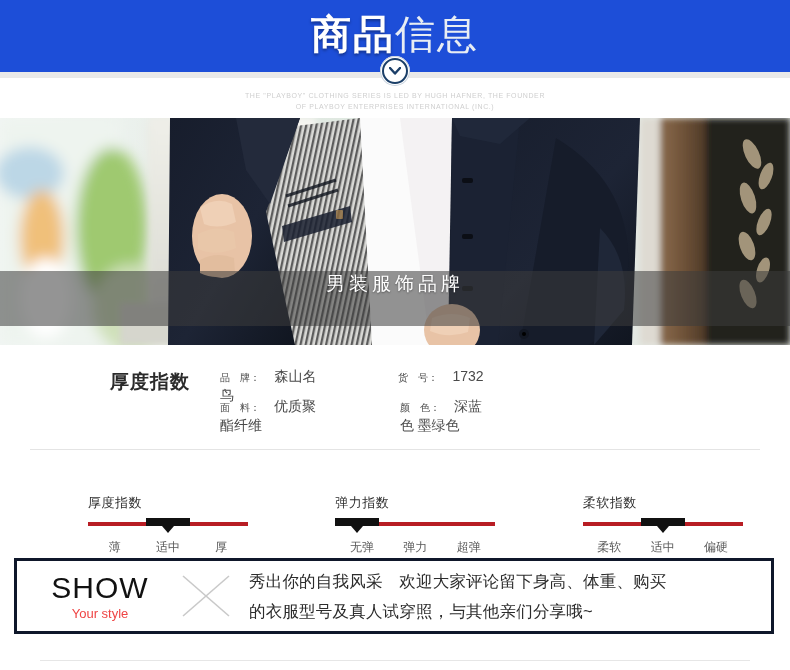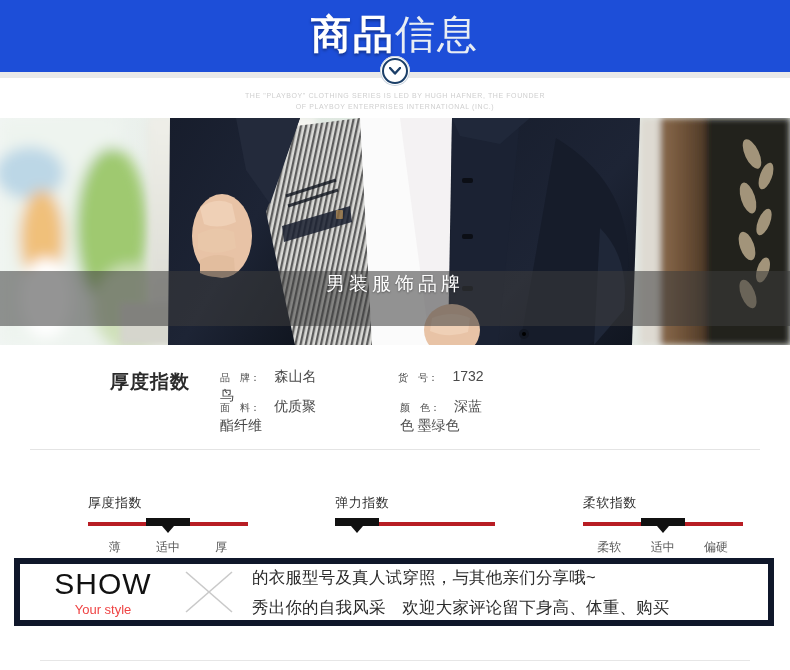--- a/index.html
+++ b/index.html
@@ -186,22 +186,22 @@
     flex:1;
     text-align:center;
     font-size:12px;
     color:#5a5a5a;
   }
 
   
   .show-box{
     position:absolute;
     left:14px;top:558px;
-    width:760px;height:68px;
-    border:6px solid #0f172a;
+    width:760px;height:76px;
+    border:3px solid #0f172a;
     box-sizing:border-box;
     display:flex;
     align-items:center;
   }
   .show-left{
     width:150px;
     text-align:center;
     padding-left:8px;
   }
   .show-word{
@@ -424,20 +424,25 @@
           <span>厚</span>
         </div>
       </div>
 
       <div class="meter">
         <div class="meter-name">弹力指数</div>
         <div class="bar-wrap">
           <div class="bar"></div>
           <div class="knob" style="left:0px;"></div>
         </div>
+        <div class="ticks">
+          <span>无弹</span>
+          <span>弹力</span>
+          <span>超弹</span>
+        </div>
       </div>
 
       <div class="meter">
         <div class="meter-name">柔软指数</div>
         <div class="bar-wrap">
           <div class="bar"></div>
           <div class="knob" style="left:58px;"></div>
         </div>
         <div class="ticks">
           <span>柔软</span>
@@ -454,20 +459,20 @@
       <div class="show-word">SHOW</div>
       <div class="show-sub">Your style</div>
     </div>
     <div class="x-mark">
       <svg width="62" height="52" viewBox="0 0 62 52">
         <line x1="8" y1="6" x2="54" y2="46" stroke="#c9c9c9" stroke-width="1.6"></line>
         <line x1="54" y1="6" x2="8" y2="46" stroke="#c9c9c9" stroke-width="1.6"></line>
       </svg>
     </div>
     <div class="show-text">
+      <div>秀出你的自我风采　欢迎大家评论留下身高、体重、购买</div>
       <div>的衣服型号及真人试穿照，与其他亲们分享哦~</div>
-      <div>秀出你的自我风采　欢迎大家评论留下身高、体重、购买</div>
     </div>
   </div>
 
   <div class="bottom-rule"></div>
 
 </div>
 
 </body></html>

